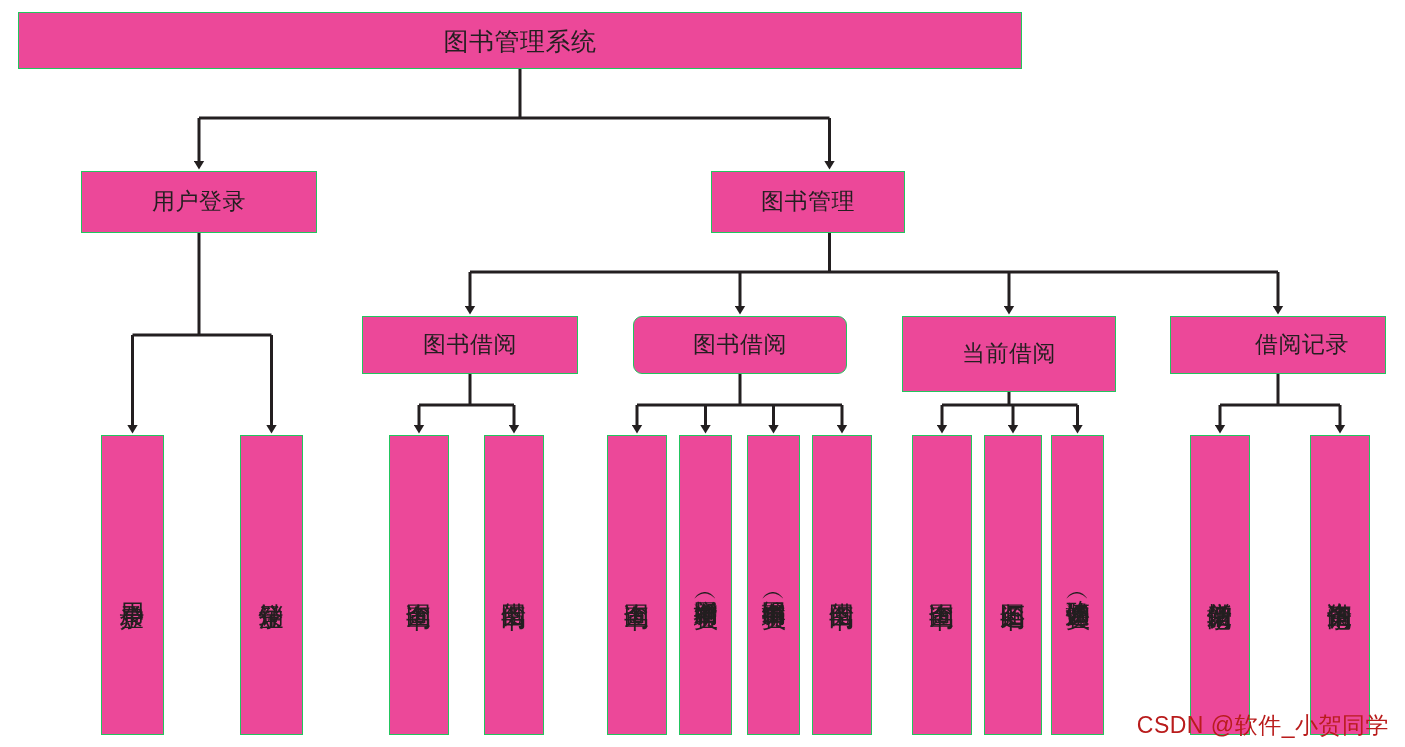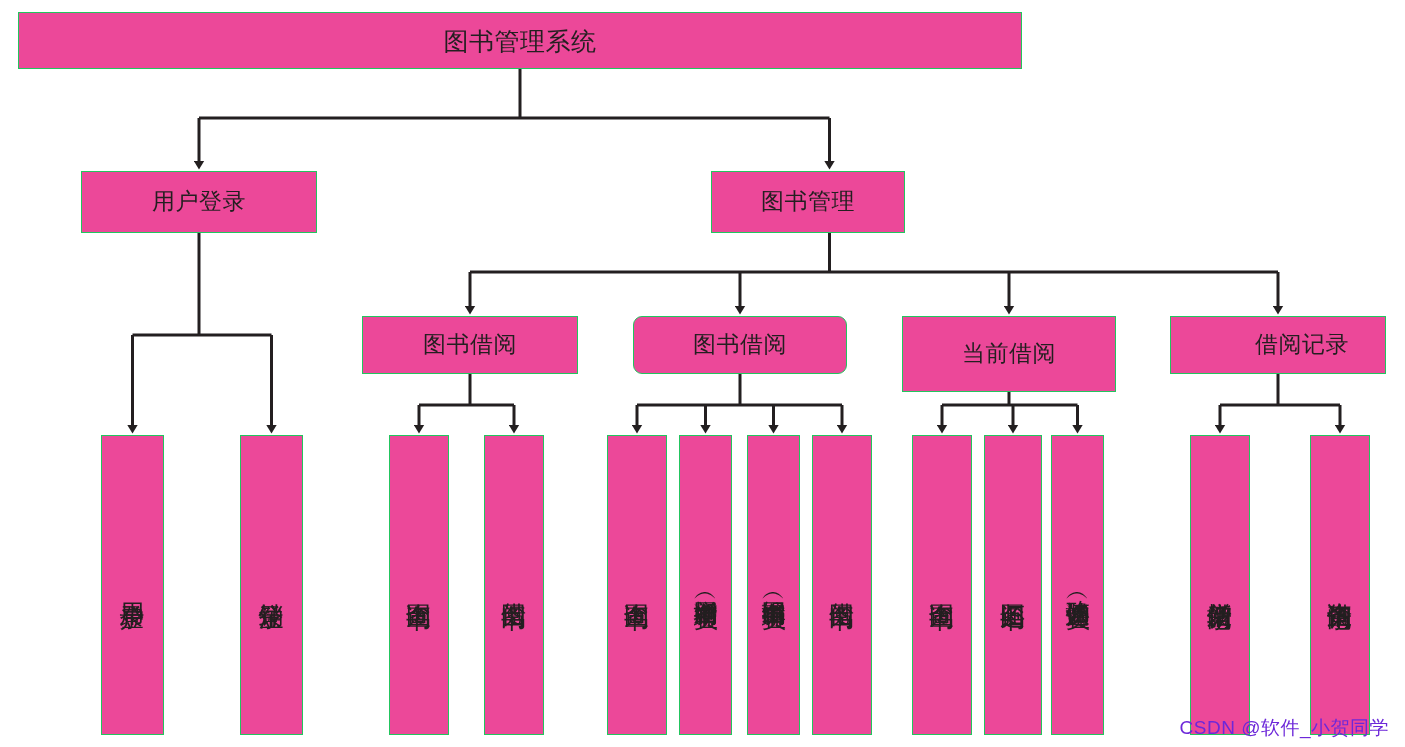--- a/index.html
+++ b/index.html
@@ -61,22 +61,22 @@
     text-align: center;
   }
   .node-label-v.tight {
     font-size: 24px;
     line-height: 1.02;
   }
   .watermark {
     position: absolute;
     right: 16px;
     bottom: 6px;
-    font-size: 19px;
-    color: #6d28d9;
+    font-size: 23px;
+    color: #b91c1c;
     letter-spacing: 0.5px;
     white-space: nowrap;
     user-select: none;
   }
 </style>
 </head>
 <body>
 
 <div id="diagram-root">
 

